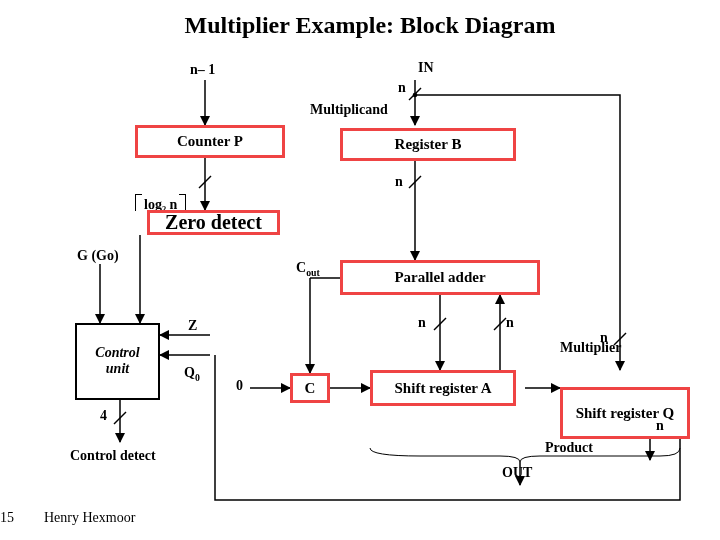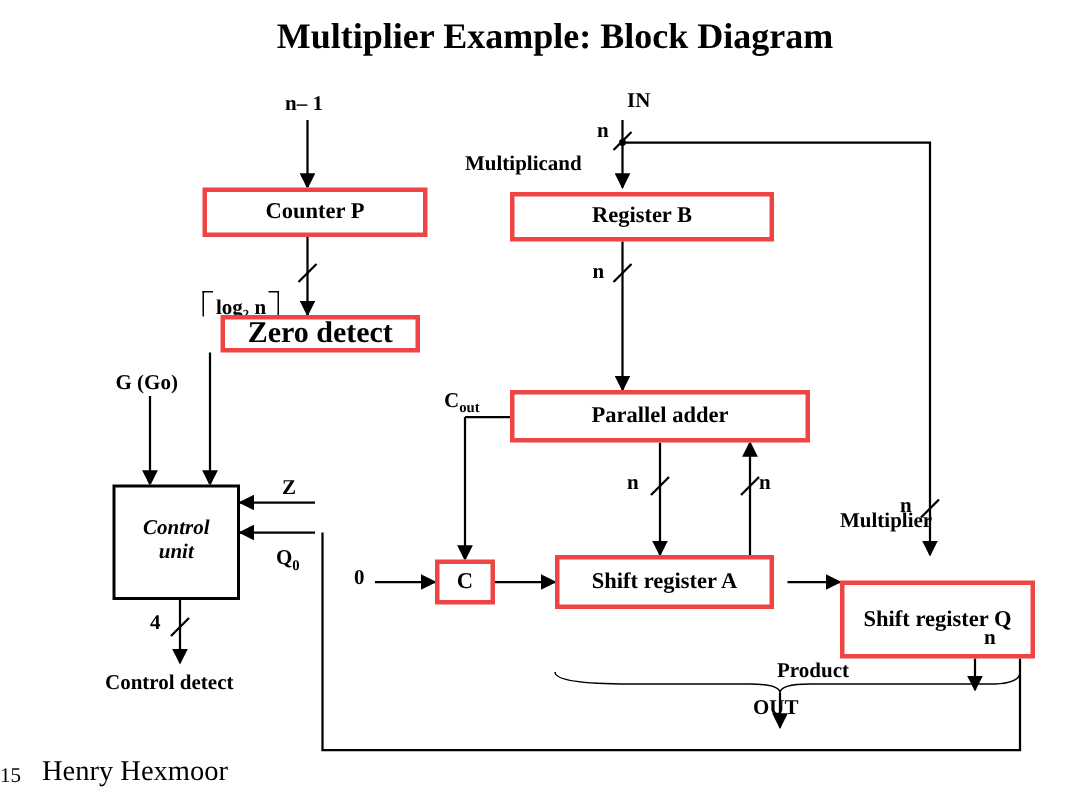--- a/index.html
+++ b/index.html
@@ -47,23 +47,23 @@
     font-weight: bold;
     white-space: nowrap;
   }
   .sub {
     font-size: 0.7em;
     vertical-align: sub;
     line-height: 0;
   }
   .footer-left {
     position: absolute;
-    left: 28px;
+    left: 44px;
     bottom: 14px;
-    font-size: 19px;
+    font-size: 14px;
   }
   .footer-center {
     position: absolute;
     left: 0;
     width: 720px;
     bottom: 14px;
     text-align: left;
     font-size: 14px;
   }
   svg.wires {
@@ -199,17 +199,17 @@
 <div class="label" style="left:560px; top:340px;">Multiplier</div>
 
 <div class="label" style="left:600px; top:330px;">n</div>
 
 <div class="label" style="left:100px; top:408px;">4</div>
 
 <div class="label" style="left:656px; top:418px;">n</div>
 
 <div class="label" style="left:70px; top:448px;">Control detect</div>
 
-<div class="label" style="left:518px; top:440px;">Product</div>
+<div class="label" style="left:545px; top:440px;">Product</div>
 <div class="label" style="left:502px; top:465px;">OUT</div>
 
 <div class="footer-left">Henry Hexmoor</div>
 <div class="footer-center">15</div>
 
 </body></html>

